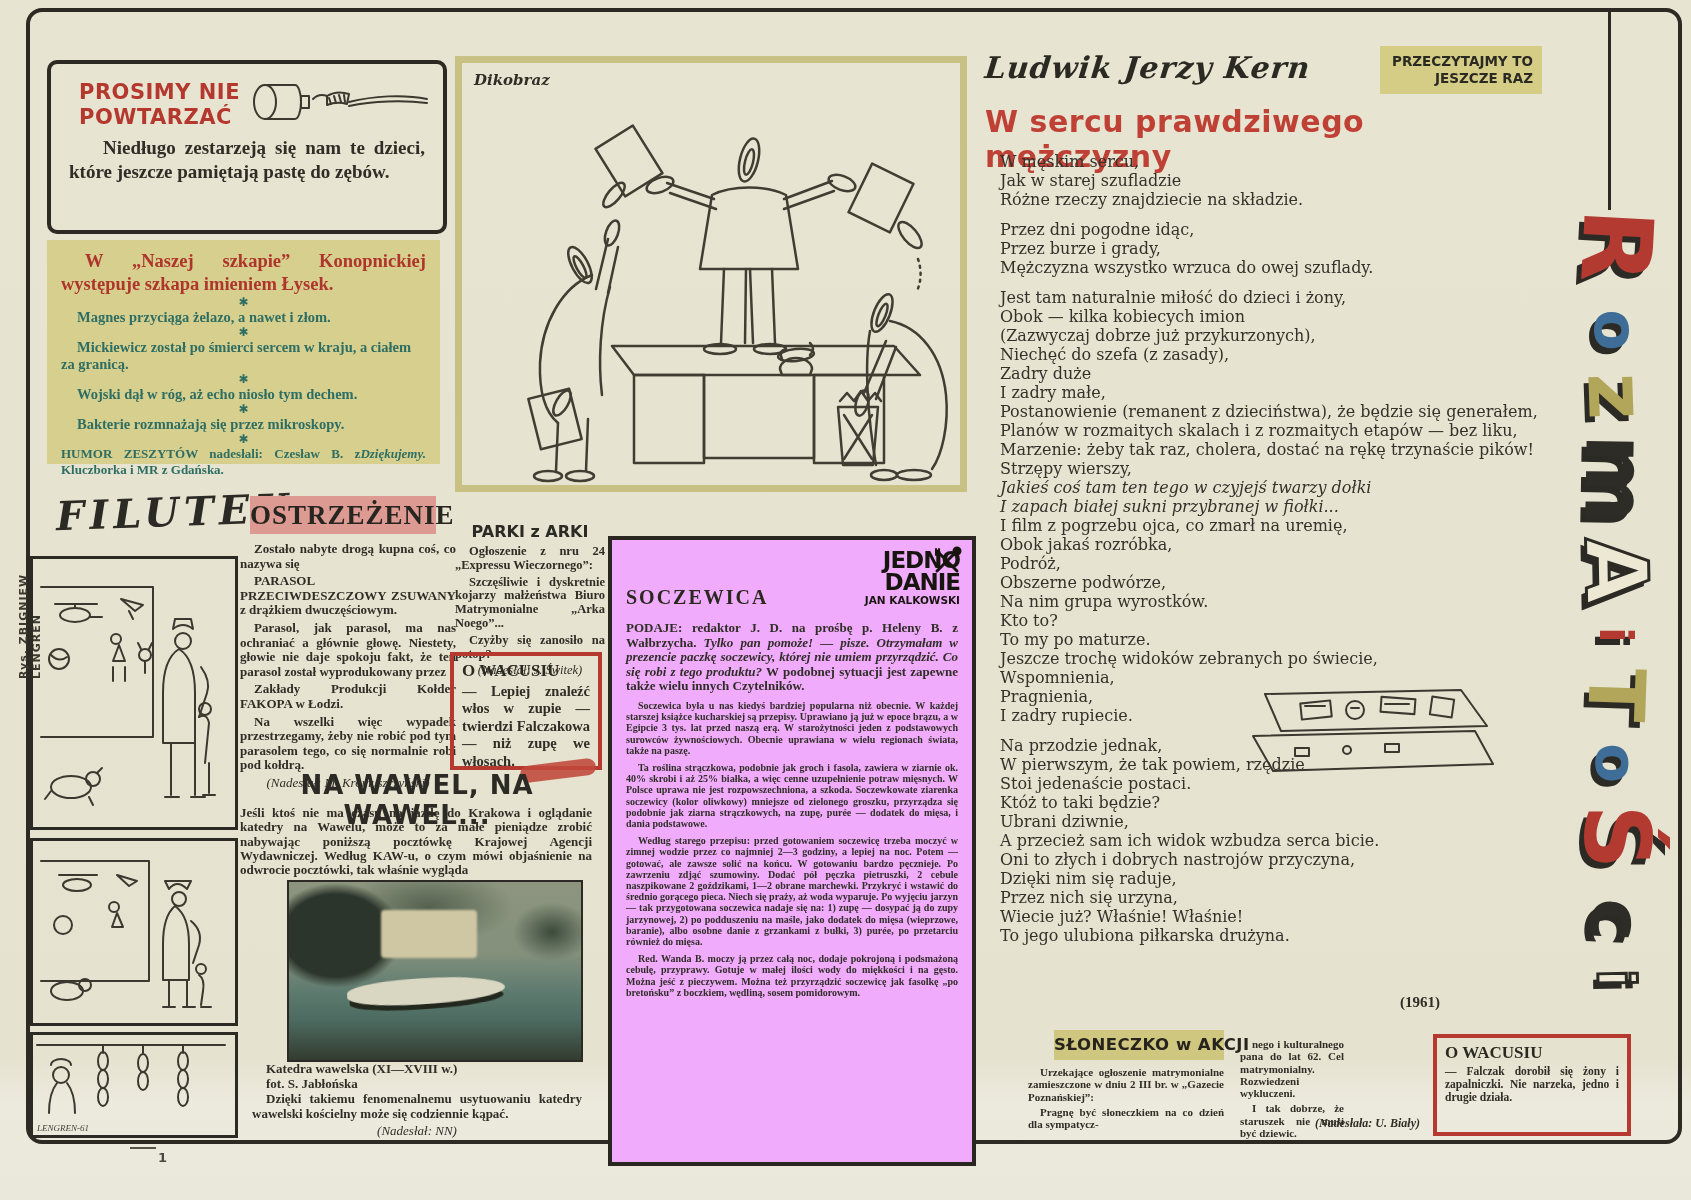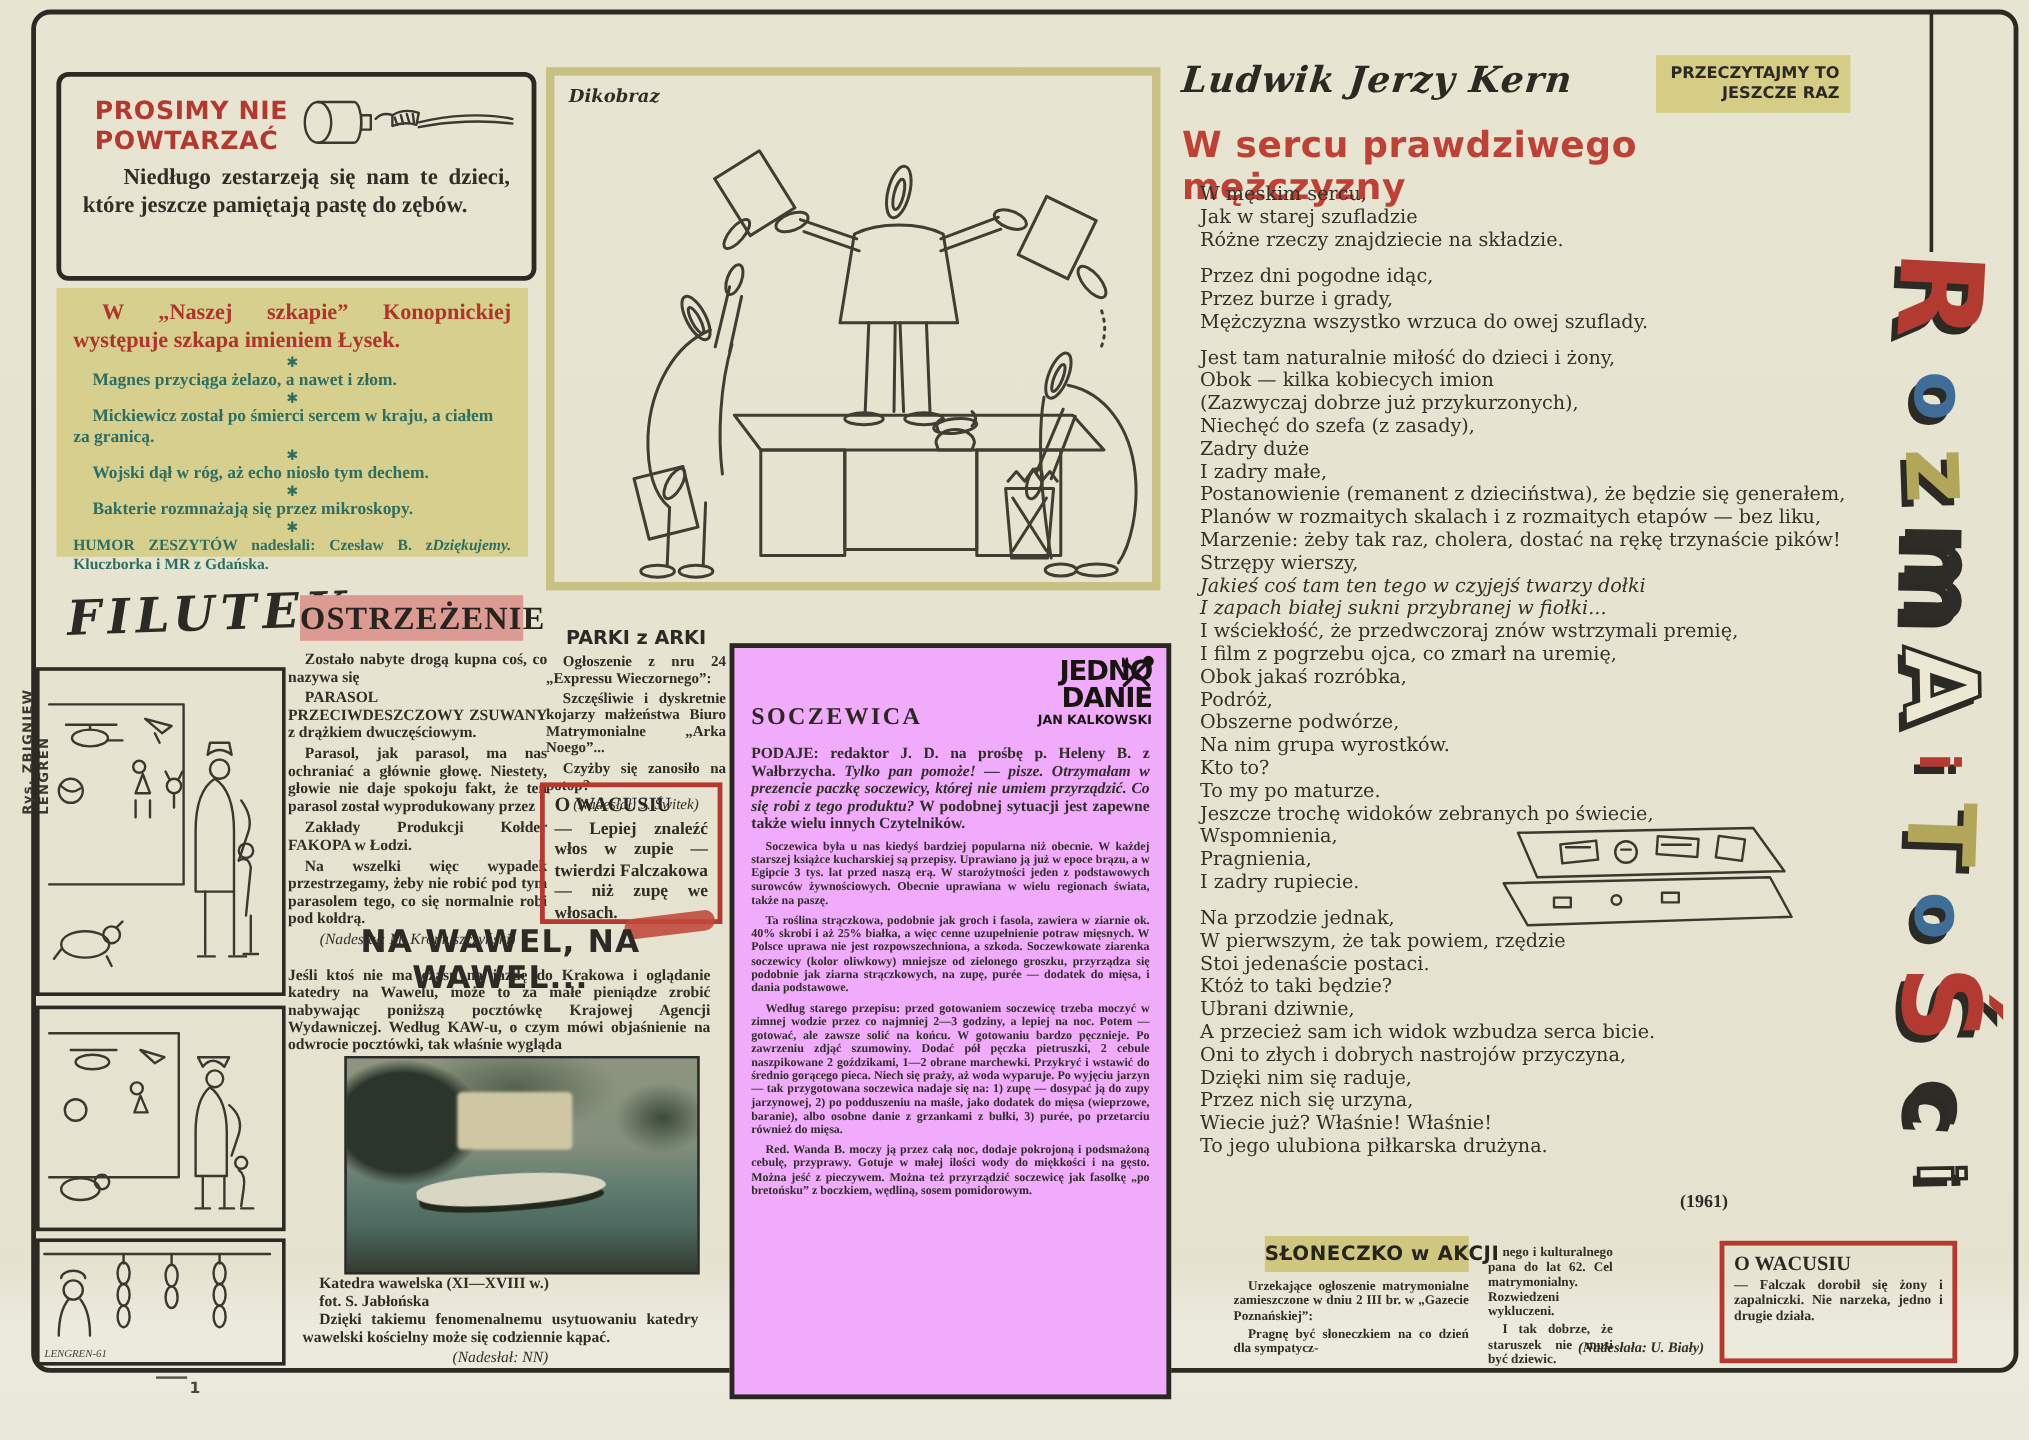--- a/index.html
+++ b/index.html
@@ -407,21 +407,20 @@
       <div class="pline">Marzenie: żeby tak raz, cholera, dostać na rękę trzynaście pików!</div>
       <div class="pline">Strzępy wierszy,</div>
     </div>
   <div class="stanza tight italic">
 
   <div class="pline">Jakieś coś tam ten tego w czyjejś twarzy dołki</div>
       <div class="pline">I zapach białej sukni przybranej w fiołki...</div>
     </div>
   <div class="stanza">
 
-  <div class="pline">I wściekłość, że przedwczoraj znów wstrzymali premię,</div>
       <div class="pline">I film z pogrzebu ojca, co zmarł na uremię,</div>
       <div class="pline">Obok jakaś rozróbka,</div>
       <div class="pline">Podróż,</div>
       <div class="pline">Obszerne podwórze,</div>
       <div class="pline">Na nim grupa wyrostków.</div>
       <div class="pline">Kto to?</div>
       <div class="pline">To my po maturze.</div>
       <div class="pline">Jeszcze trochę widoków zebranych po świecie,</div>
       <div class="pline">Wspomnienia,</div>
       <div class="pline">Pragnienia,</div>

